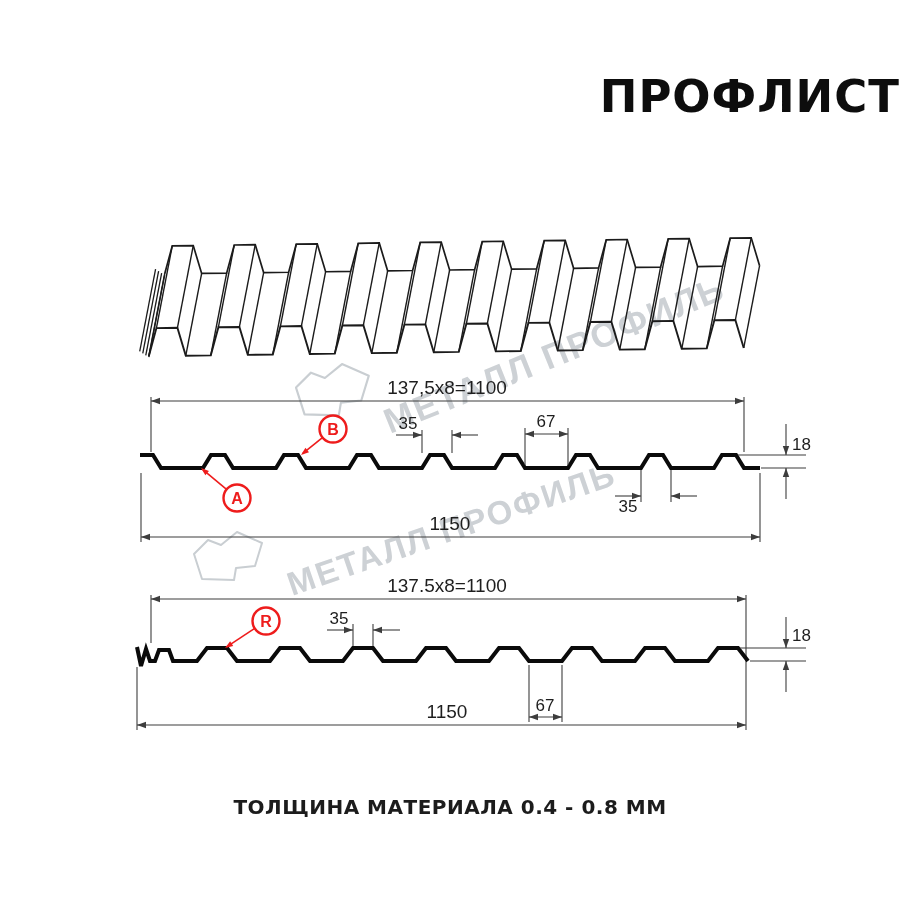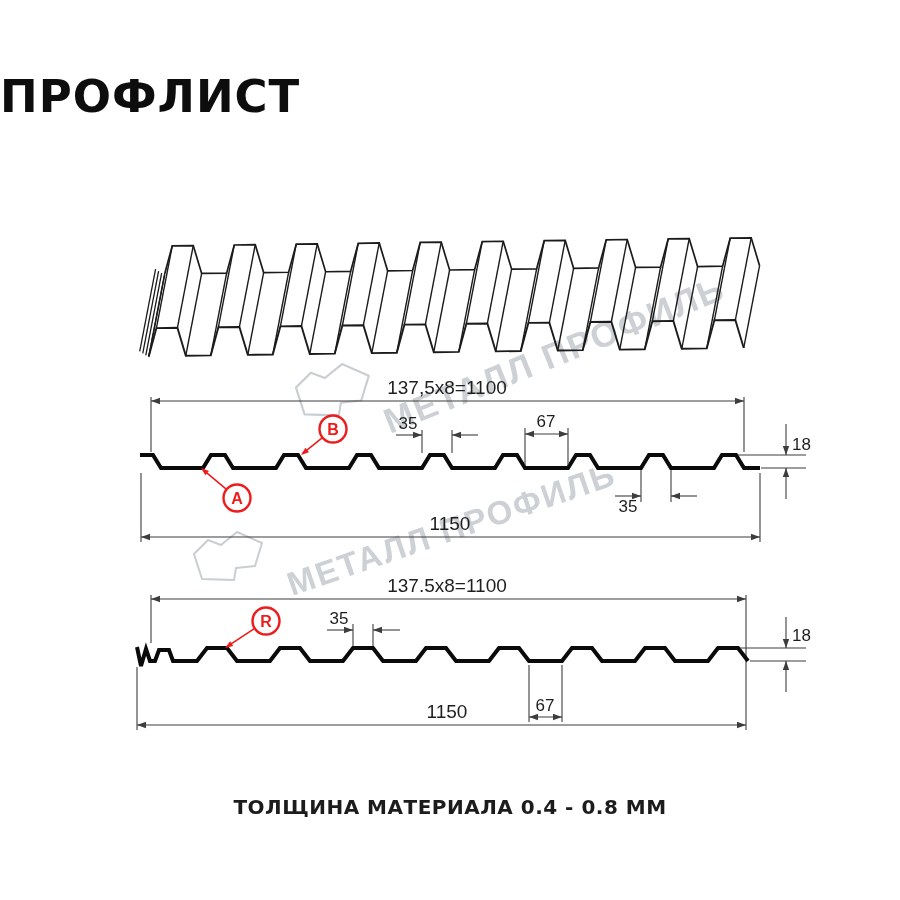--- a/index.html
+++ b/index.html
@@ -1,18 +1,18 @@
 <!DOCTYPE html>
 <html><head>
 <meta charset="utf-8">
 <style>
   html,body{margin:0;padding:0;background:#fff;}
   .page{position:relative;width:900px;height:900px;background:#ffffff;overflow:hidden;
         font-family:"Liberation Sans",sans-serif;}
-  .title{position:absolute;left:0;top:70px;width:900px;text-align:left;
+  .title{position:absolute;left:0;top:70px;width:900px;text-align:right;
          font-family:"DejaVu Sans",sans-serif;font-weight:bold;font-size:45px;
          letter-spacing:1px;color:#0d0d0d;}
   .subtitle{position:absolute;left:0;top:132px;width:900px;text-align:center;
          font-family:"DejaVu Sans",sans-serif;font-weight:600;font-size:22px;color:#111;}
   .footer{position:absolute;left:0;top:795px;width:900px;text-align:center;
          font-family:"DejaVu Sans",sans-serif;font-weight:600;font-size:20px;
          letter-spacing:0.5px;color:#1c1c1c;}
   svg{position:absolute;left:0;top:0;}
   .wm-text{font-family:"Liberation Sans",sans-serif;font-weight:bold;font-size:35px;
            fill:#cdd1d5;letter-spacing:2px;}

